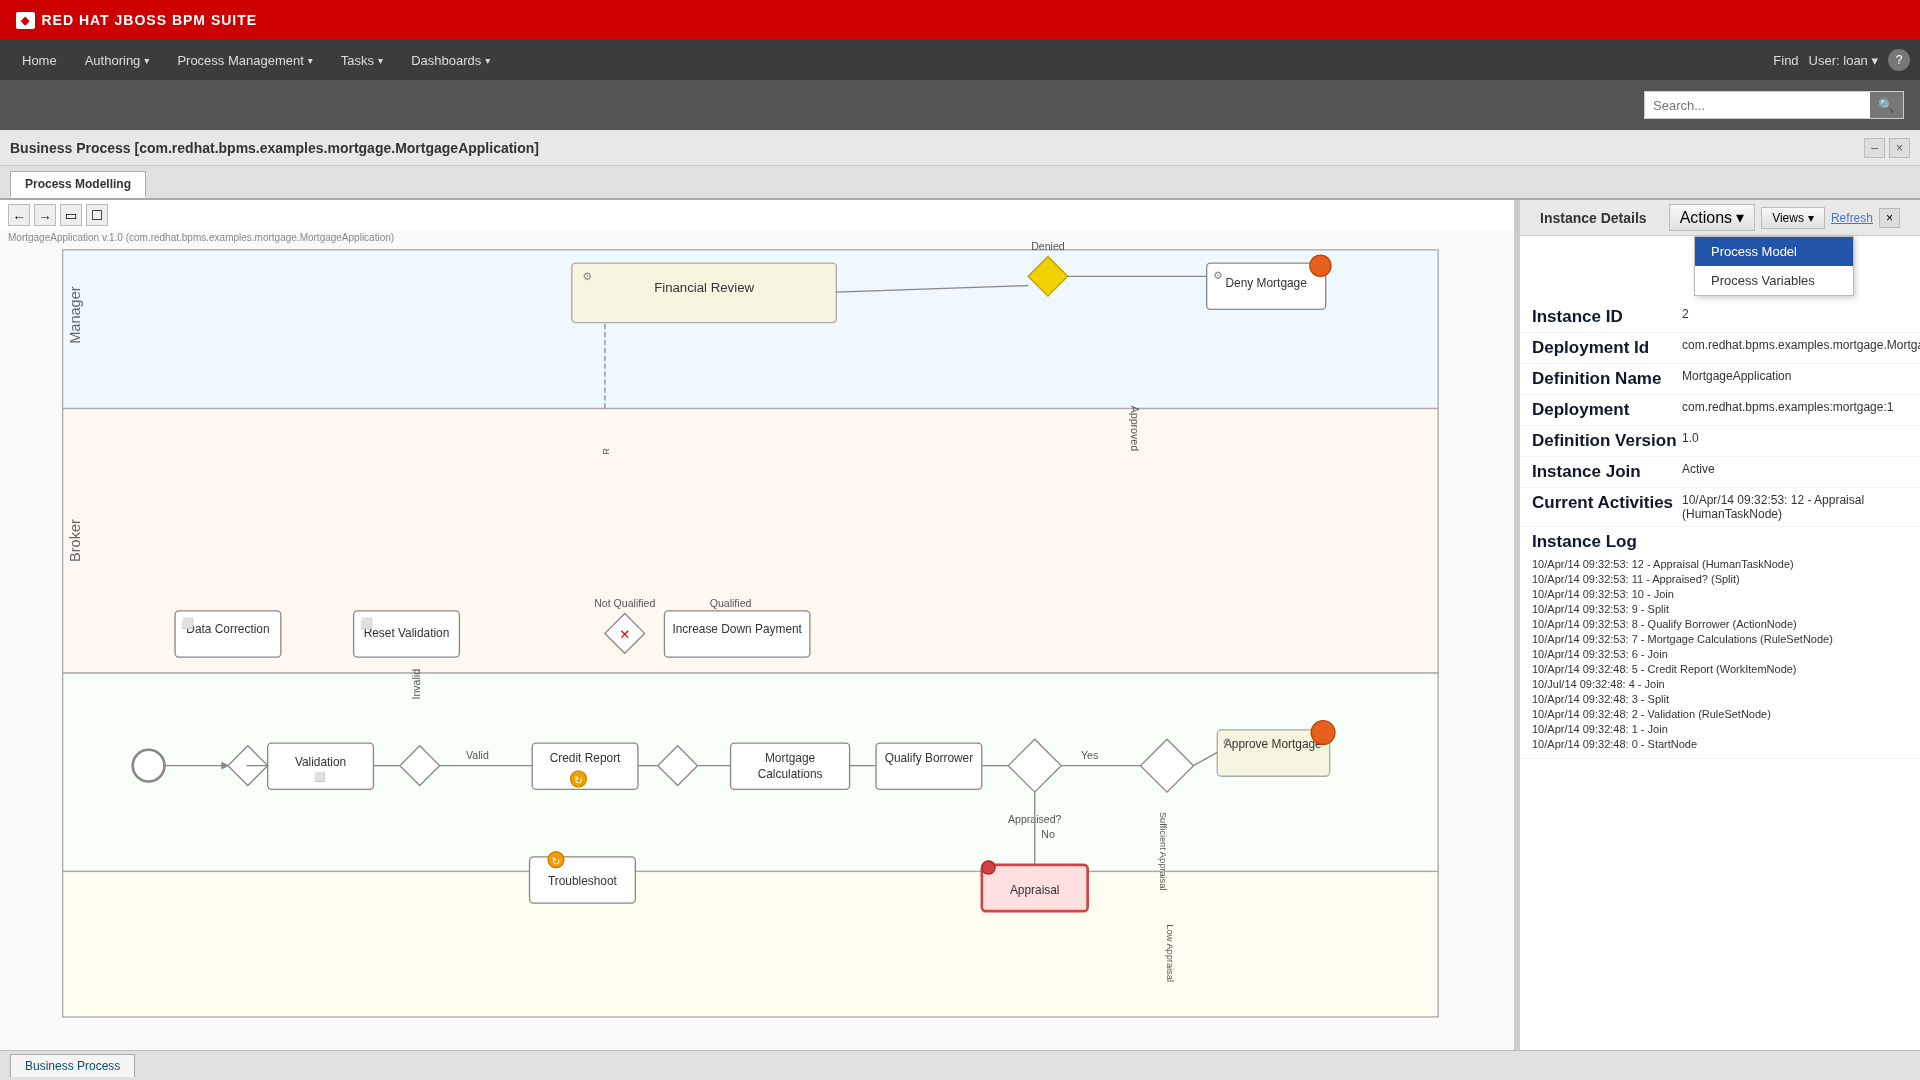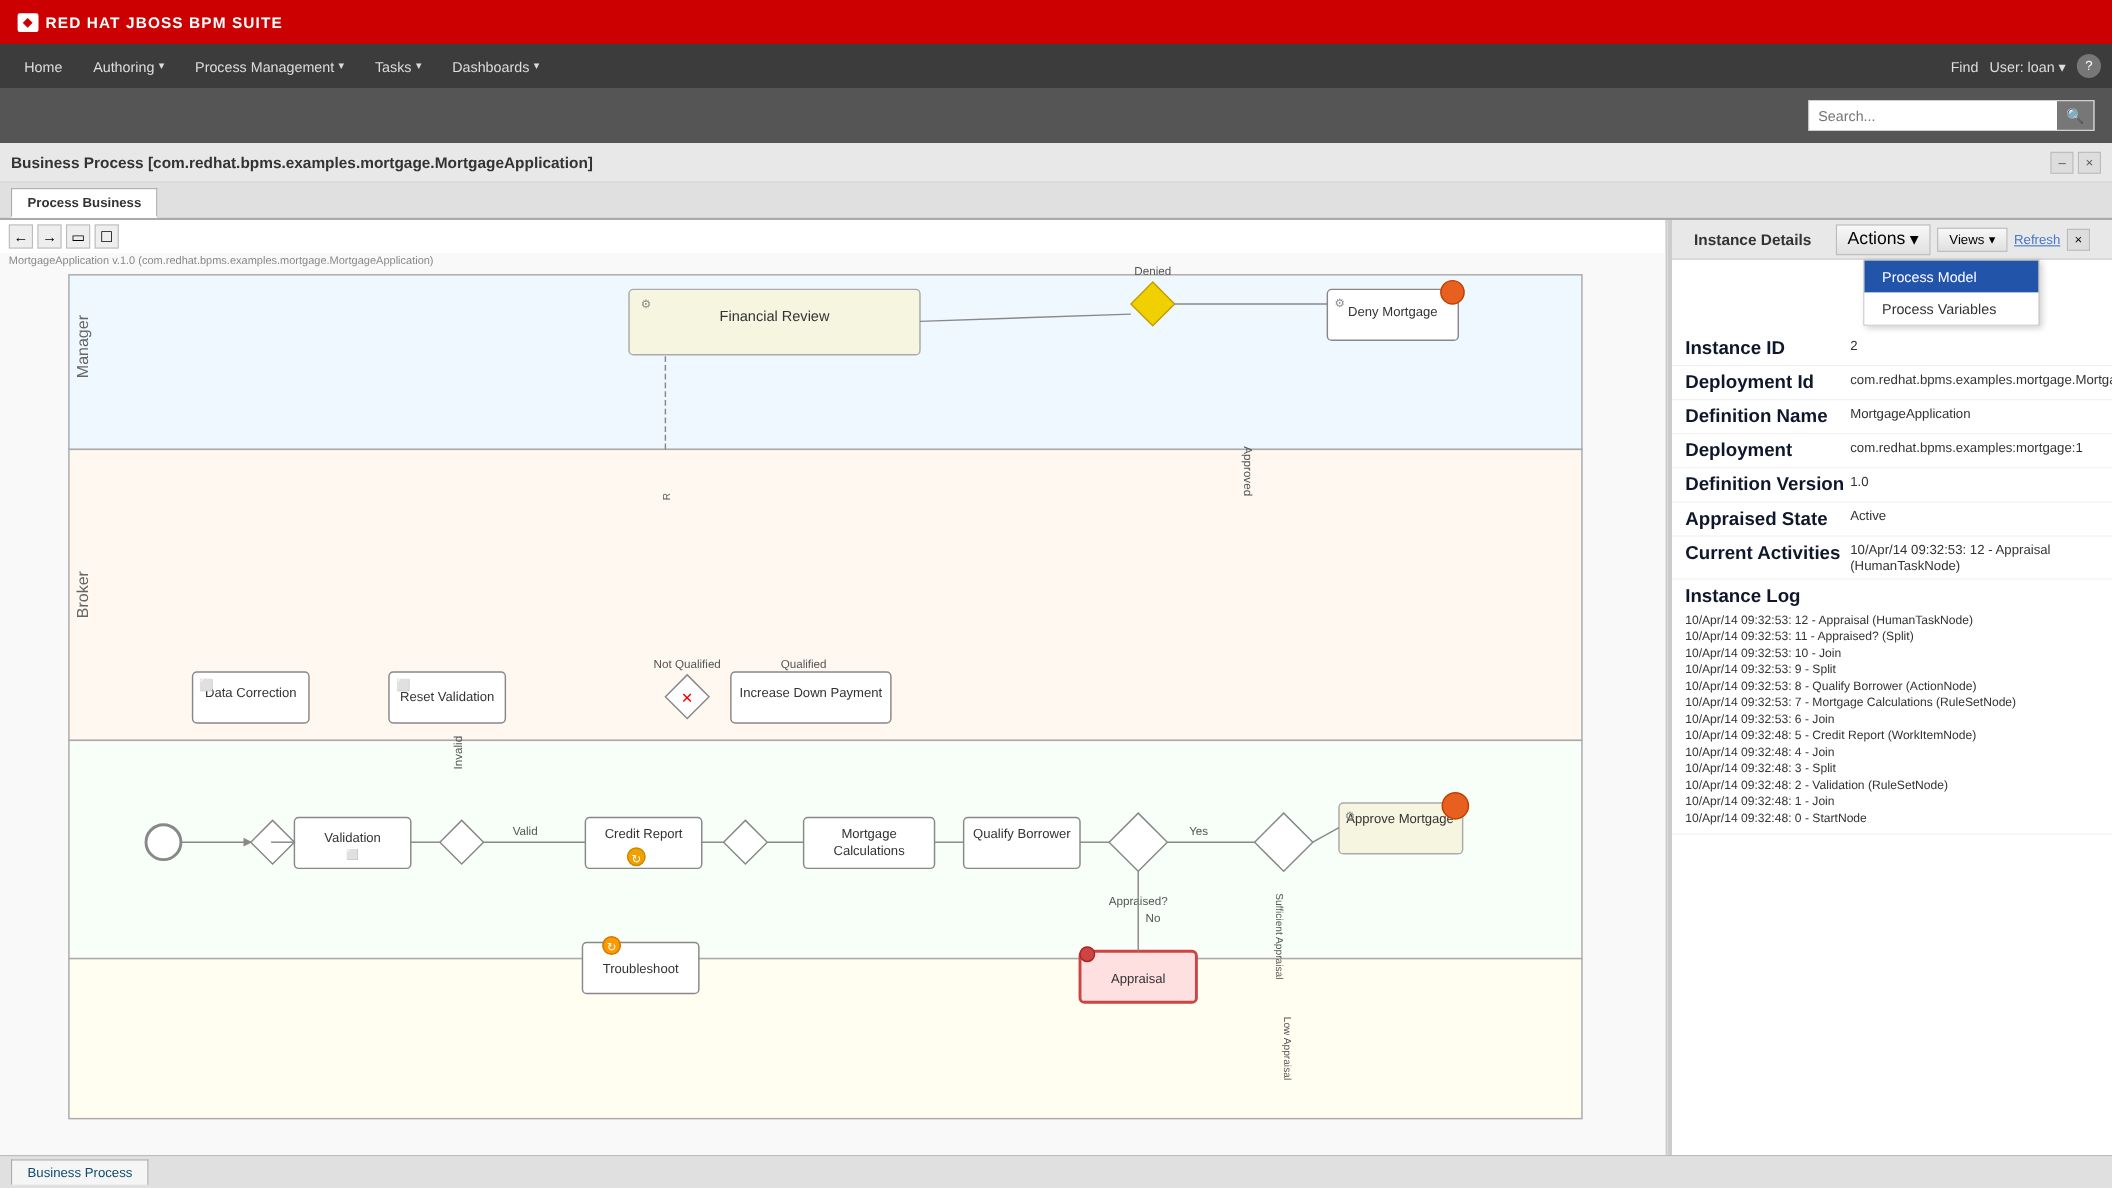--- a/index.html
+++ b/index.html
@@ -359,21 +359,21 @@
 <div id="titlebar">
   <span class="title-text">Business Process [com.redhat.bpms.examples.mortgage.MortgageApplication]</span>
   <div class="title-controls">
     <button class="title-btn">–</button>
     <button class="title-btn">×</button>
   </div>
 </div>
 
 <div id="process-tab-bar">
   <div class="process-tab active">
-    <span>Process Business</span>
+    <span>Process Modelling</span>
   </div>
 </div>
 
 <div id="split" style="height: 850px;">
 
   <div id="diagram-panel">
     <div style="position:absolute;top:4px;left:8px;display:flex;gap:4px;z-index:10;">
       <button style="background:#eee;border:1px solid #bbb;width:22px;height:22px;cursor:pointer;">←</button>
       <button style="background:#eee;border:1px solid #bbb;width:22px;height:22px;cursor:pointer;">→</button>
       <button style="background:#eee;border:1px solid #bbb;width:22px;height:22px;cursor:pointer;">▭</button>
@@ -563,42 +563,42 @@
         <span class="detail-label">Deployment</span>
         <span class="detail-value">com.redhat.bpms.examples:mortgage:1</span>
       </div>
 
       <div class="detail-row">
         <span class="detail-label">Definition Version</span>
         <span class="detail-value">1.0</span>
       </div>
 
       <div class="detail-row">
-        <span class="detail-label">Appraised State</span>
+        <span class="detail-label">Instance Join</span>
         <span class="detail-value">Active</span>
       </div>
 
       <div class="detail-row">
         <span class="detail-label">Current Activities</span>
         <span class="detail-value">10/Apr/14 09:32:53: 12 - Appraisal (HumanTaskNode)</span>
       </div>
 
       <div class="detail-row" style="flex-direction:column;align-items:flex-start;">
         <span class="detail-label" style="margin-bottom:6px;">Instance Log</span>
         <div>
 
         <div class="log-entry">10/Apr/14 09:32:53: 12 - Appraisal (HumanTaskNode)</div>
             <div class="log-entry">10/Apr/14 09:32:53: 11 - Appraised? (Split)</div>
             <div class="log-entry">10/Apr/14 09:32:53: 10 - Join</div>
             <div class="log-entry">10/Apr/14 09:32:53: 9 - Split</div>
             <div class="log-entry">10/Apr/14 09:32:53: 8 - Qualify Borrower (ActionNode)</div>
             <div class="log-entry">10/Apr/14 09:32:53: 7 - Mortgage Calculations (RuleSetNode)</div>
             <div class="log-entry">10/Apr/14 09:32:53: 6 - Join</div>
             <div class="log-entry">10/Apr/14 09:32:48: 5 - Credit Report (WorkItemNode)</div>
-            <div class="log-entry">10/Apr/14 09:32:48: 4 - Join</div>
+            <div class="log-entry">10/Jul/14 09:32:48: 4 - Join</div>
             <div class="log-entry">10/Apr/14 09:32:48: 3 - Split</div>
             <div class="log-entry">10/Apr/14 09:32:48: 2 - Validation (RuleSetNode)</div>
             <div class="log-entry">10/Apr/14 09:32:48: 1 - Join</div>
             <div class="log-entry">10/Apr/14 09:32:48: 0 - StartNode</div>
           </div>
       </div>
     </div>
   </div>
 
 </div>

